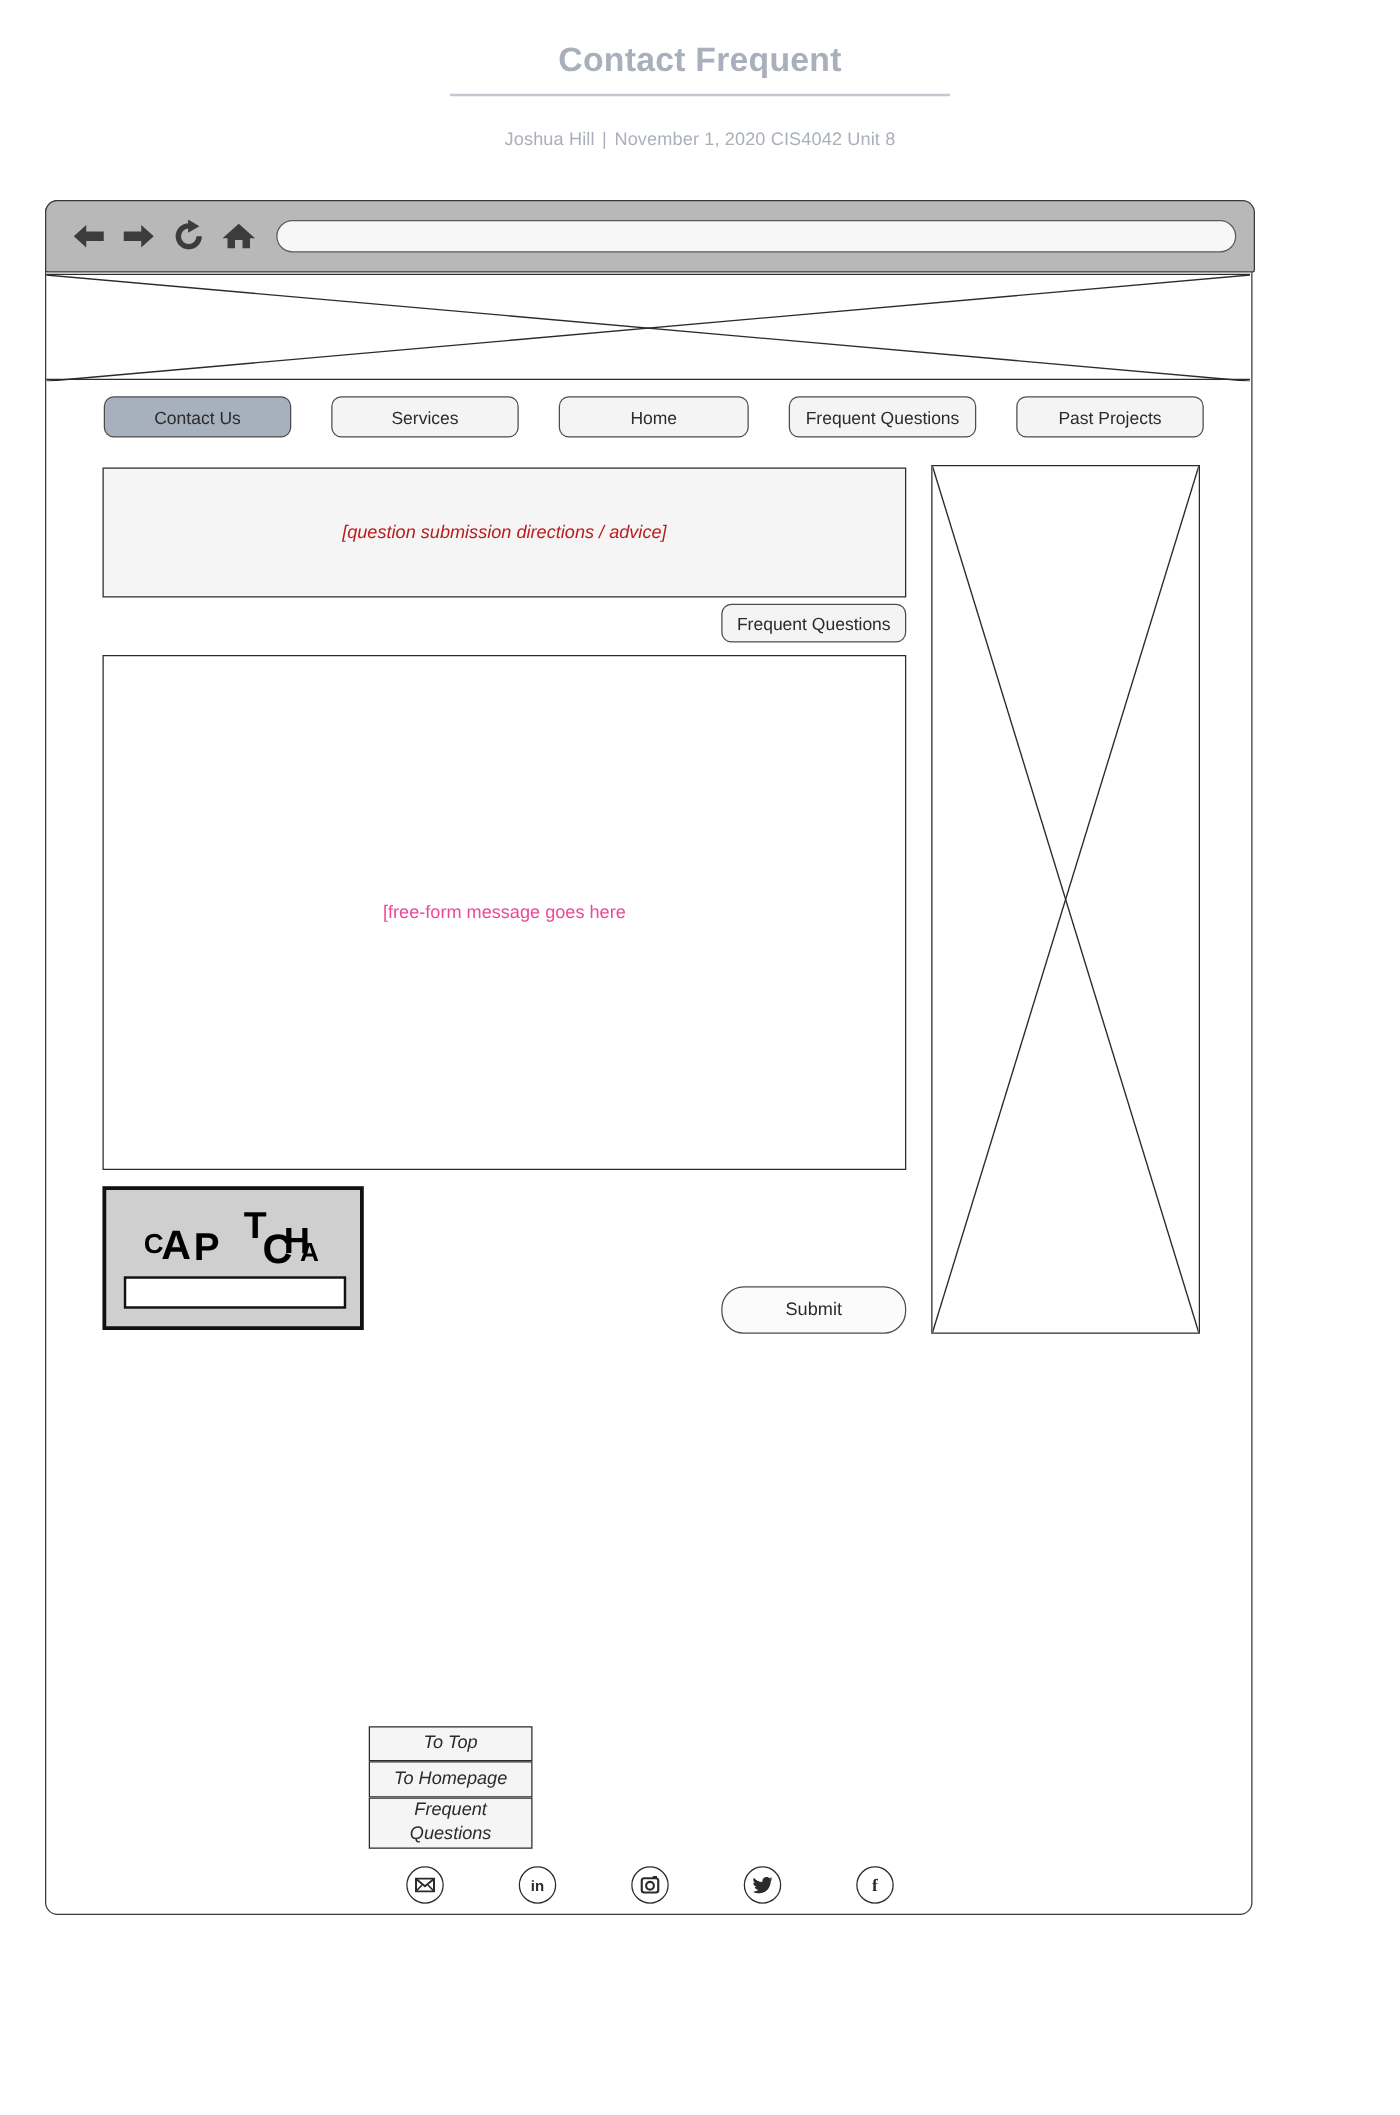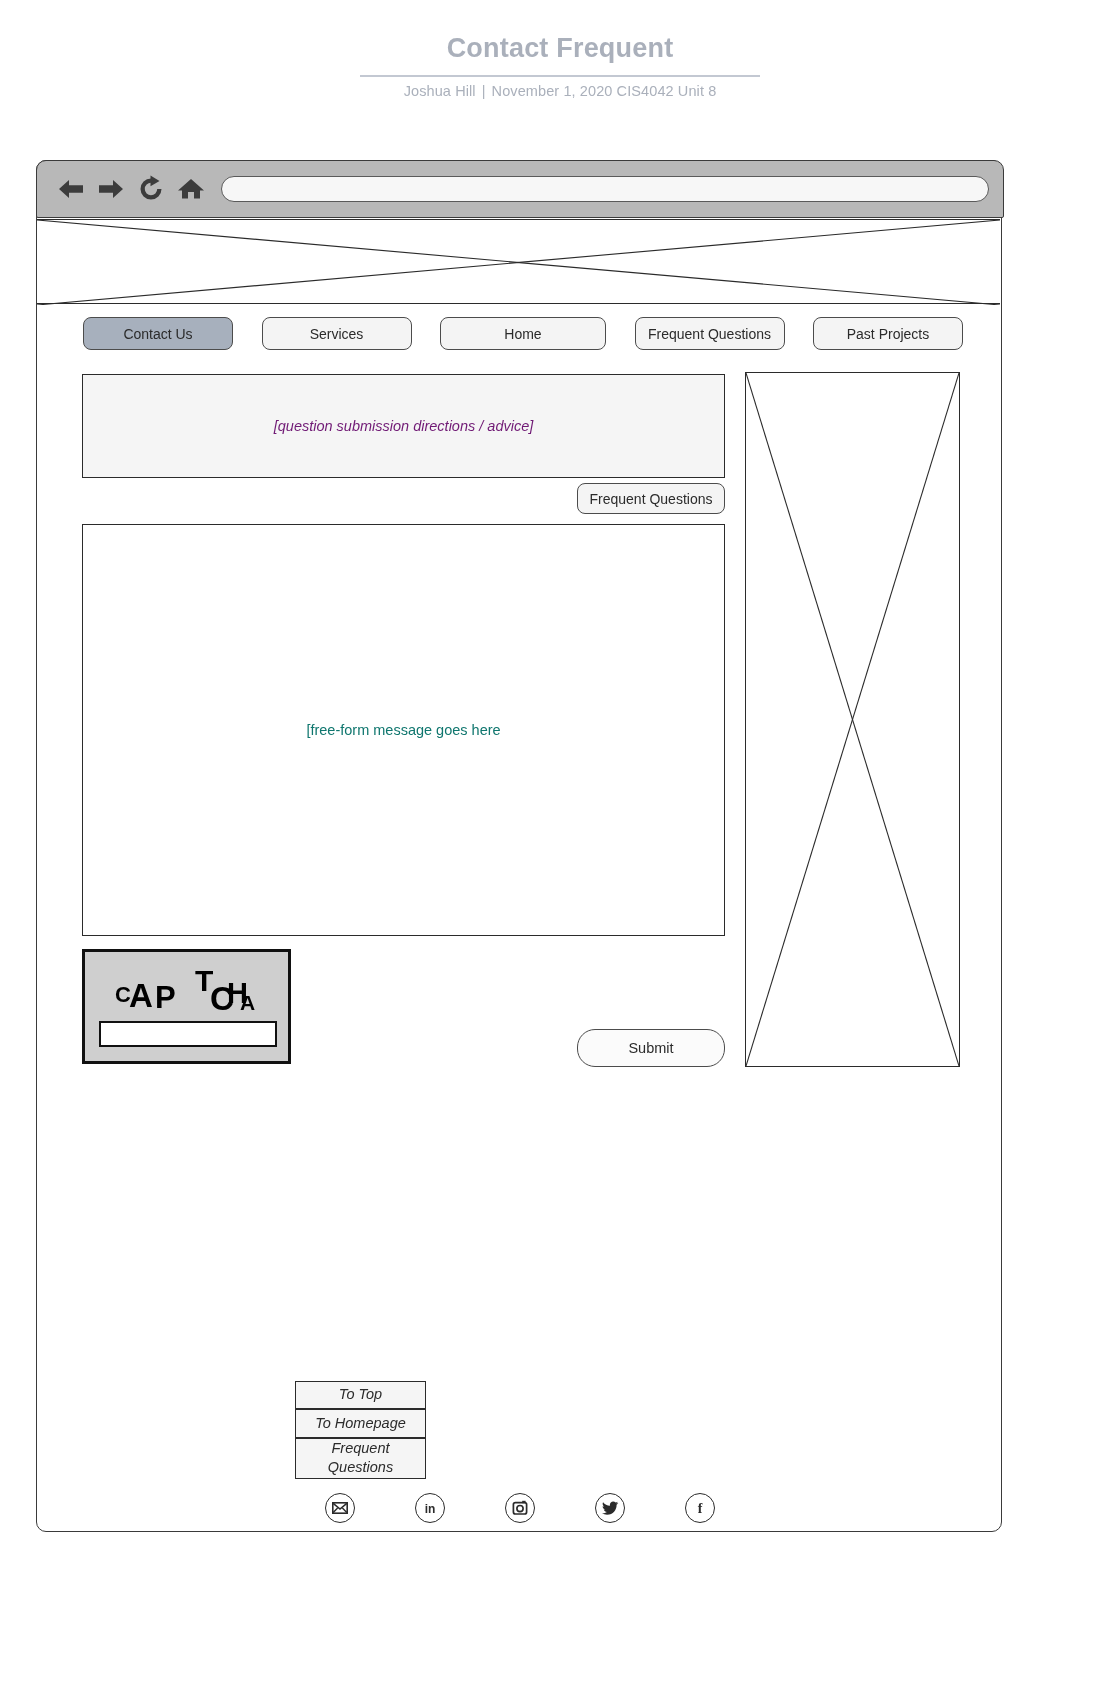--- a/index.html
+++ b/index.html
@@ -26,21 +26,21 @@
     letter-spacing: .2px;
     line-height: 1.1;
     margin: 0 auto;
     width: 400px;
     padding-bottom: 11px;
     border-bottom: 2px solid #c3c8d2;
   }
   .doc-sub {
     font-size: 14.5px;
     color: #aab0bb;
-    margin-top: 6px;
+    margin-top: 27px;
     letter-spacing: .1px;
   }
   .doc-sub .sep { padding: 0 6px; }
 
   
   .browser {
     position: absolute;
     left: 36px;
     top: 160px;
     width: 966px;
@@ -121,39 +121,39 @@
     background: #f4f4f4;
     display: flex;
     align-items: center;
     justify-content: center;
     font-size: 14px;
     color: #2b2b2b;
   }
   .nav-tab.active { background: #a7b0bd; }
   .nav-tab.w1 { width: 150px; }
   .nav-tab.w2 { width: 150px; }
-  .nav-tab.w3 { width: 166px; align-items: center; }
+  .nav-tab.w3 { width: 152px; align-items: center; }
   .nav-tab.w4 { width: 150px; }
   .nav-tab.w5 { width: 150px; }
 
   
   .directions-box {
     position: absolute;
     left: 45px;
     top: 213px;
     width: 643px;
     height: 104px;
     background: #f5f5f5;
     border: 1.2px solid #2b2b2b;
     display: flex;
     align-items: center;
     justify-content: center;
     font-style: italic;
     font-size: 14.5px;
-    color: #701a75;
+    color: #b91c1c;
   }
 
   .fq-button {
     position: absolute;
     left: 540px;
     top: 322px;
     width: 148px;
     height: 31px;
     border: 1.3px solid #4c4c4c;
     border-radius: 8px;
@@ -172,21 +172,21 @@
     width: 643px;
     height: 412px;
     border: 1.2px solid #2b2b2b;
     background: #ffffff;
     display: flex;
     align-items: center;
     justify-content: center;
   }
   .message-box .ph {
     font-size: 14.5px;
-    color: #0f766e;
+    color: #ec4899;
   }
 
   
   .captcha {
     position: absolute;
     left: 45px;
     top: 788px;
     width: 209px;
     height: 115px;
     background: #cfcfcf;

